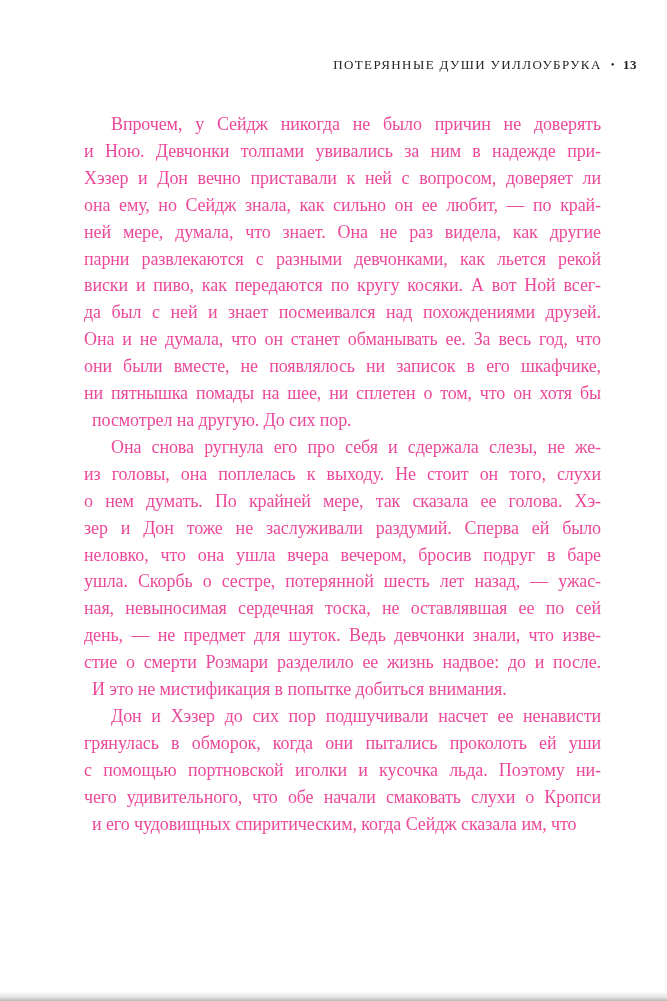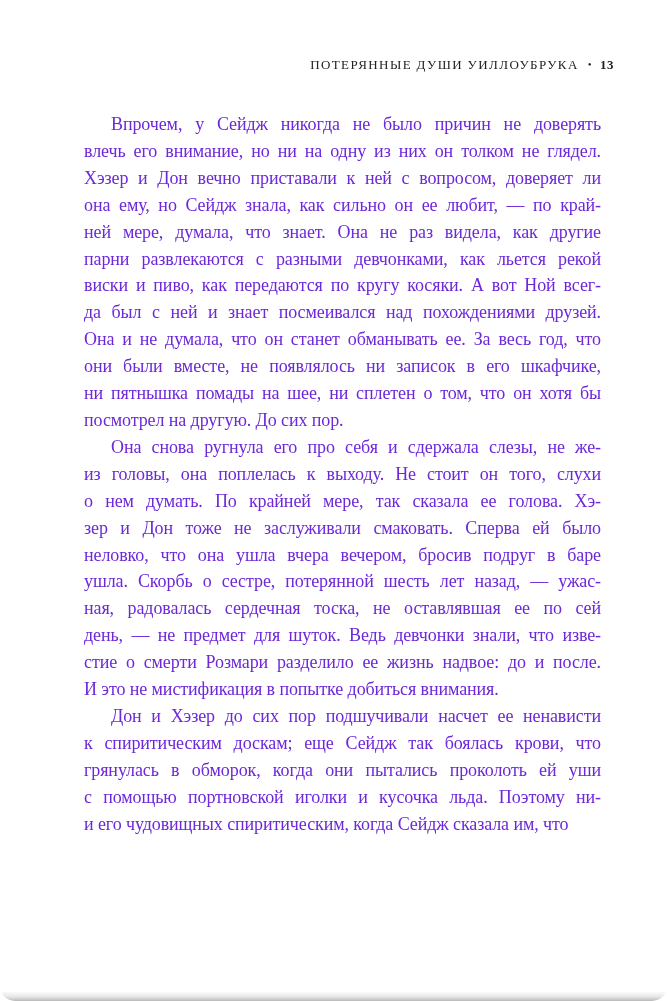--- a/index.html
+++ b/index.html
@@ -7,25 +7,24 @@
     padding: 0;
     background: #ffffff;
   }
   .book-page {
     position: relative;
     width: 667px;
     height: 1001px;
     margin: 0 auto;
     background: #ffffff;
     box-sizing: border-box;
-    padding: 57px 53px 0 84px;
+    padding: 57px 30px 0 84px;
     overflow: hidden;
     font-family: "Liberation Serif", "DejaVu Serif", serif;
     color: #1b1b1b;
-    border-radius: 15px;
   }
   .running-header {
     text-align: right;
     font-size: 13px;
     letter-spacing: 1.4px;
     color: #222222;
     margin: 0 0 38px 0;
     white-space: nowrap;
   }
   .running-header .sep {
@@ -35,34 +34,35 @@
     top: -1px;
   }
   .running-header .pagenum {
     font-weight: bold;
     letter-spacing: 0.5px;
   }
   .page-text {
     width: 517px;
     font-size: 18px;
     line-height: 26.9px;
-    color: #6d28d9;
+    color: #ec4899;
   }
   .para {
     margin: 0;
   }
   .para .line {
     display: block;
     text-align: justify;
     text-align-last: justify;
     white-space: normal;
     letter-spacing: -0.1px;
   }
   .para .line.last {
     text-align-last: left;
+    margin-left: 8px;
   }
   .para .line:first-child {
     text-indent: 27px;
   }
   .page-bottom-shadow {
     position: absolute;
     left: 0;
     bottom: 0;
     width: 100%;
     height: 10px;
@@ -74,47 +74,47 @@
 <body>
 
 <div class="book-page">
   <header class="running-header">
     <span>ПОТЕРЯННЫЕ ДУШИ УИЛЛОУБРУКА</span><span class="sep">•</span><span class="pagenum">13</span>
   </header>
 
   <main class="page-text">
       <p class="para">
         <span class="line">Впрочем, у Сейдж никогда не было причин не доверять</span>
-        <span class="line">влечь его внимание, но ни на одну из них он толком не глядел.</span>
+        <span class="line">и Ною. Девчонки толпами увивались за ним в надежде при-</span>
         <span class="line">Хэзер и Дон вечно приставали к ней с вопросом, доверяет ли</span>
         <span class="line">она ему, но Сейдж знала, как сильно он ее любит, — по край-</span>
         <span class="line">ней мере, думала, что знает. Она не раз видела, как другие</span>
         <span class="line">парни развлекаются с разными девчонками, как льется рекой</span>
         <span class="line">виски и пиво, как передаются по кругу косяки. А вот Ной всег-</span>
         <span class="line">да был с ней и знает посмеивался над похождениями друзей.</span>
         <span class="line">Она и не думала, что он станет обманывать ее. За весь год, что</span>
         <span class="line">они были вместе, не появлялось ни записок в его шкафчике,</span>
         <span class="line">ни пятнышка помады на шее, ни сплетен о том, что он хотя бы</span>
         <span class="line last">посмотрел на другую. До сих пор.</span>
       </p>
       <p class="para">
         <span class="line">Она снова ругнула его про себя и сдержала слезы, не же-</span>
         <span class="line">из головы, она поплелась к выходу. Не стоит он того, слухи</span>
         <span class="line">о нем думать. По крайней мере, так сказала ее голова. Хэ-</span>
-        <span class="line">зер и Дон тоже не заслуживали смаковать. Сперва ей было</span>
+        <span class="line">зер и Дон тоже не заслуживали раздумий. Сперва ей было</span>
         <span class="line">неловко, что она ушла вчера вечером, бросив подруг в баре</span>
         <span class="line">ушла. Скорбь о сестре, потерянной шесть лет назад, — ужас-</span>
-        <span class="line">ная, радовалась сердечная тоска, не оставлявшая ее по сей</span>
+        <span class="line">ная, невыносимая сердечная тоска, не оставлявшая ее по сей</span>
         <span class="line">день, — не предмет для шуток. Ведь девчонки знали, что изве-</span>
         <span class="line">стие о смерти Розмари разделило ее жизнь надвое: до и после.</span>
         <span class="line last">И это не мистификация в попытке добиться внимания.</span>
       </p>
       <p class="para">
         <span class="line">Дон и Хэзер до сих пор подшучивали насчет ее ненависти</span>
-        <span class="line">к спиритическим доскам; еще Сейдж так боялась крови, что</span>
         <span class="line">грянулась в обморок, когда они пытались проколоть ей уши</span>
         <span class="line">с помощью портновской иголки и кусочка льда. Поэтому ни-</span>
+        <span class="line">чего удивительного, что обе начали смаковать слухи о Кропси</span>
         <span class="line last">и его чудовищных спиритическим, когда Сейдж сказала им, что</span>
       </p>
     </main>
 
   <div class="page-bottom-shadow"></div>
 </div>
 
 </body></html>

